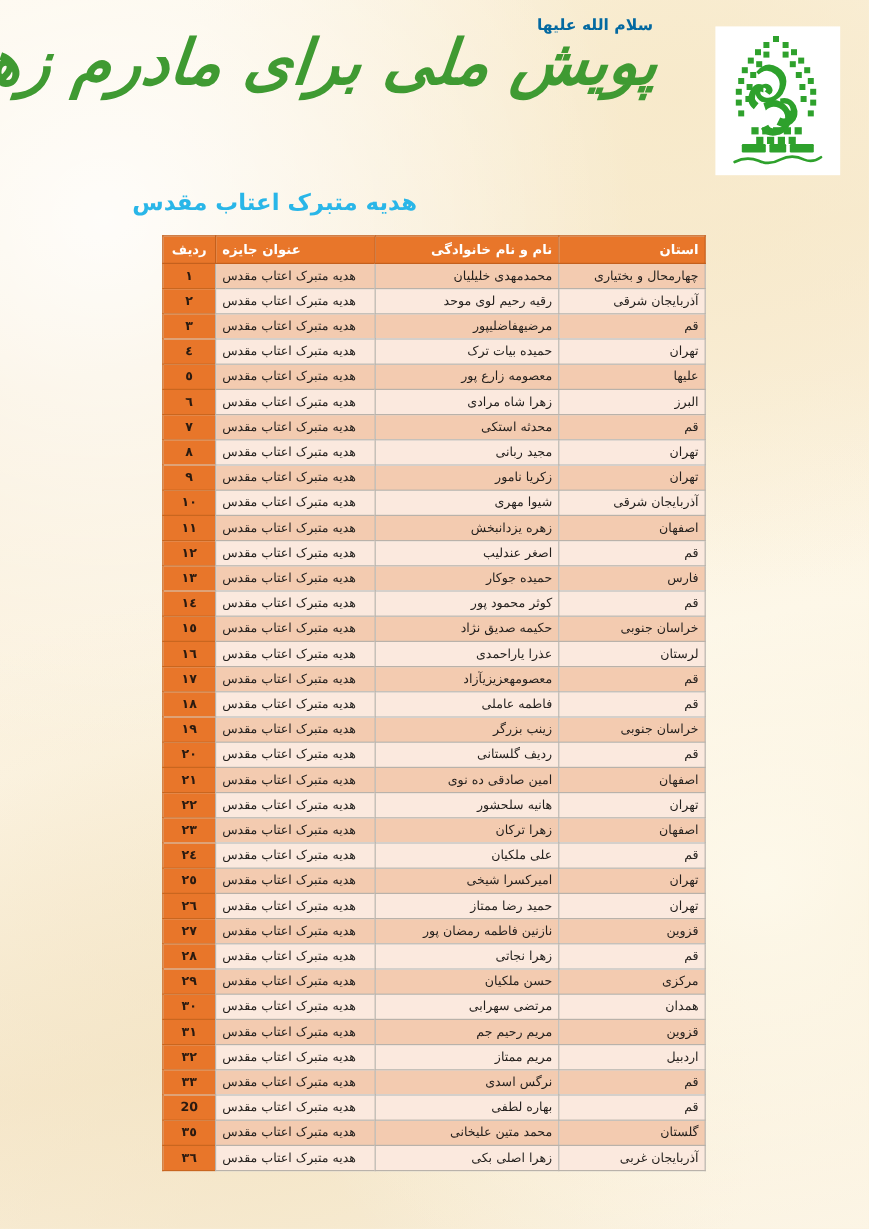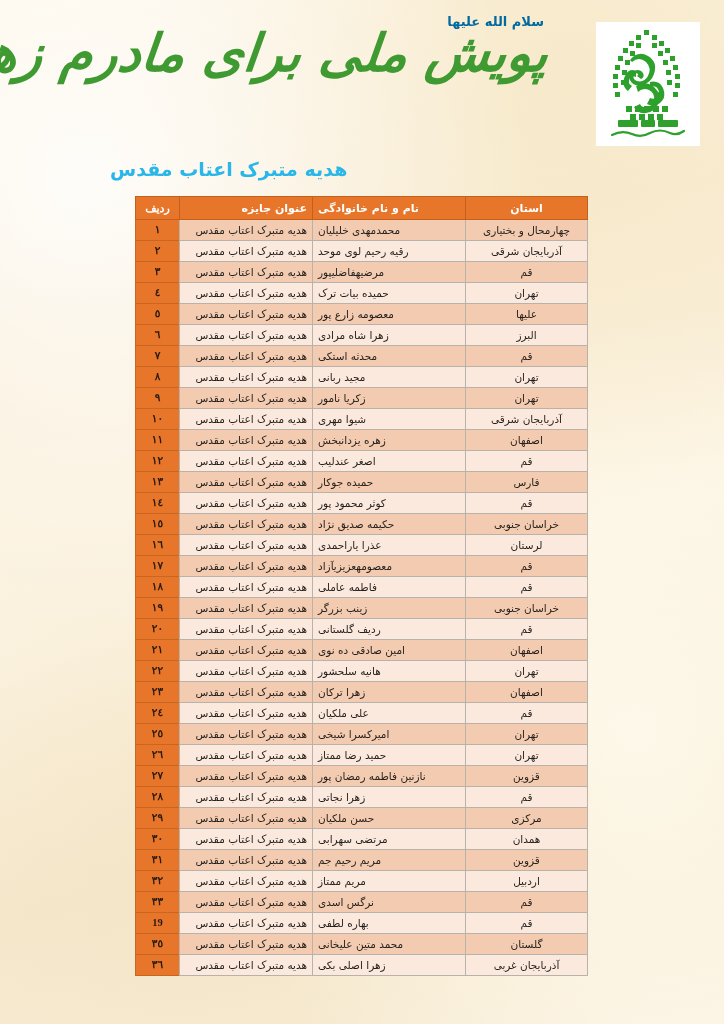--- a/index.html
+++ b/index.html
@@ -120,24 +120,24 @@
     height: 22px;
     border-color: #c4601d;
   }
 
   
   col.c-radif    { width: 44px;  }
   col.c-prize    { width: 133px; }
   col.c-name     { width: 153px; }
   col.c-province { width: 122px; }
 
-  th.radif, td.radif       { text-align: center; font-family: Liberation Serif, serif; }
-  th.prize, td.prize       { text-align: right; }
-  th.name,  td.name        { text-align: left;  padding-left: 8px; }
-  th.province, td.province { text-align: center;  padding-left: 8px; }
+  th.radif, td.radif       { text-align: center; }
+  th.prize, td.prize       { text-align: left; }
+  th.name,  td.name        { text-align: right;  padding-left: 8px; }
+  th.province, td.province { text-align: right;  padding-left: 8px; }
 
   
   tbody tr:nth-child(odd)  td { background: #f3cbb0; }
   tbody tr:nth-child(even) td { background: #fbe9de; }
 
   
   tbody td.radif {
     background: #e8762a !important;
     color: #2a1a10;
     font-weight: 600;
@@ -435,21 +435,21 @@
         <tr>
           <td class="province">قم</td>
           <td class="name">نرگس اسدی</td>
           <td class="prize">هدیه متبرک اعتاب مقدس</td>
           <td class="radif">٣٣</td>
         </tr>
         <tr>
           <td class="province">قم</td>
           <td class="name">بهاره لطفی</td>
           <td class="prize">هدیه متبرک اعتاب مقدس</td>
-          <td class="radif">19</td>
+          <td class="radif">20</td>
         </tr>
         <tr>
           <td class="province">گلستان</td>
           <td class="name">محمد متین علیخانی</td>
           <td class="prize">هدیه متبرک اعتاب مقدس</td>
           <td class="radif">٣٥</td>
         </tr>
         <tr>
           <td class="province">آذربایجان غربی</td>
           <td class="name">زهرا اصلی بکی</td>

